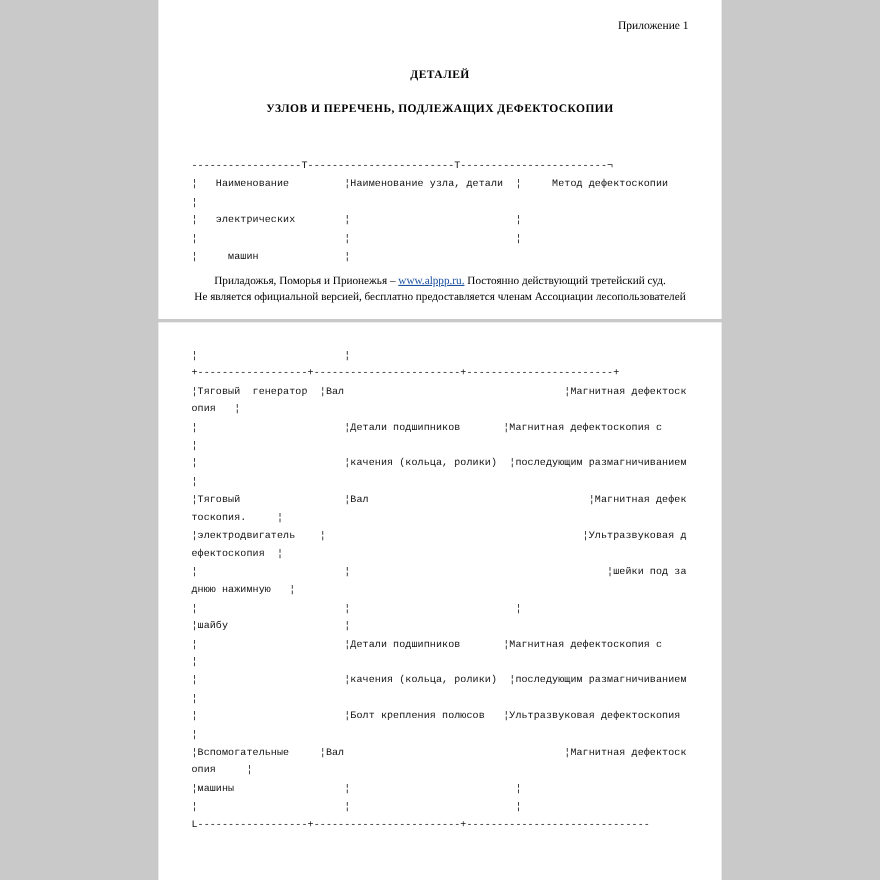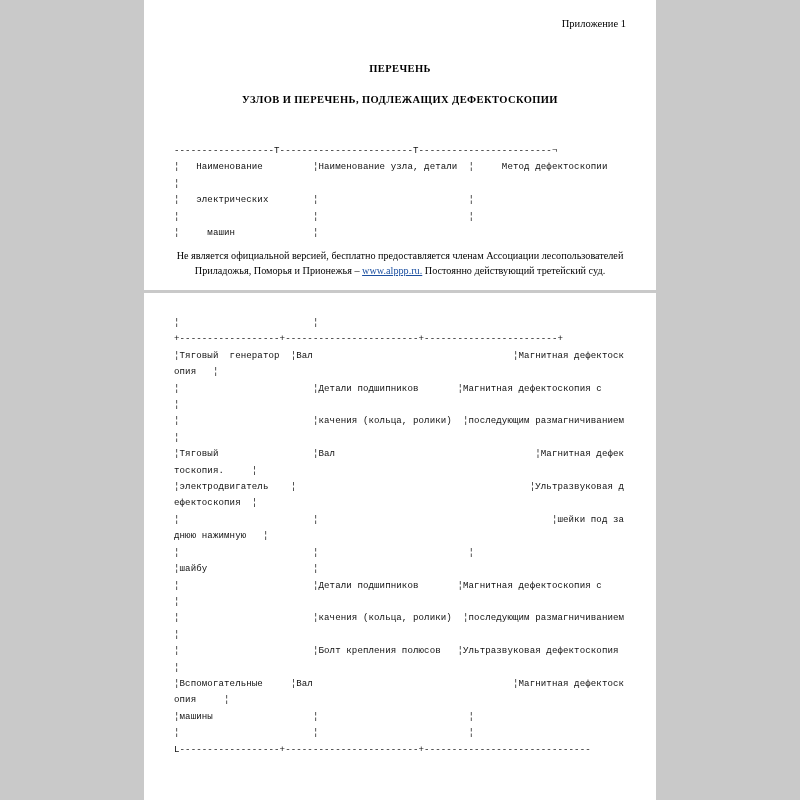--- a/index.html
+++ b/index.html
@@ -90,33 +90,33 @@
     top: 290px;
   }
 </style>
 </head>
 <body>
 
 <div class="viewport">
 
   <div class="page" id="page-1">
     <div class="appendix">Приложение 1</div>
-    <div class="doc-title">ПЕРЕЧЕНЬ</div>
+    <div class="doc-title">ДЕТАЛЕЙ</div>
     <div class="doc-subtitle">УЗЛОВ И ПЕРЕЧЕНЬ, ПОДЛЕЖАЩИХ ДЕФЕКТОСКОПИИ</div>
     <pre class="mono">------------------T------------------------T------------------------¬
 ¦   Наименование         ¦Наименование узла, детали  ¦     Метод дефектоскопии     ¦
 ¦   электрических        ¦                           ¦
 ¦                        ¦                           ¦
 ¦     машин              ¦</pre>
 
     <div class="footnote">
-      <div>Не является официальной версией, бесплатно предоставляется членам Ассоциации лесопользователей</div>
       <div>
         <span>Приладожья, Поморья и Прионежья – </span><a href="#">www.alppp.ru.</a><span> Постоянно действующий третейский суд.</span>
       </div>
+      <div>Не является официальной версией, бесплатно предоставляется членам Ассоциации лесопользователей</div>
     </div>
   </div>
 
   <div class="gap"></div>
 
   <div class="page" id="page-2">
     <pre class="mono">¦                        ¦
 +------------------+------------------------+------------------------+
 ¦Тяговый  генератор  ¦Вал                                    ¦Магнитная дефектоскопия   ¦
 ¦                        ¦Детали подшипников       ¦Магнитная дефектоскопия с    ¦

